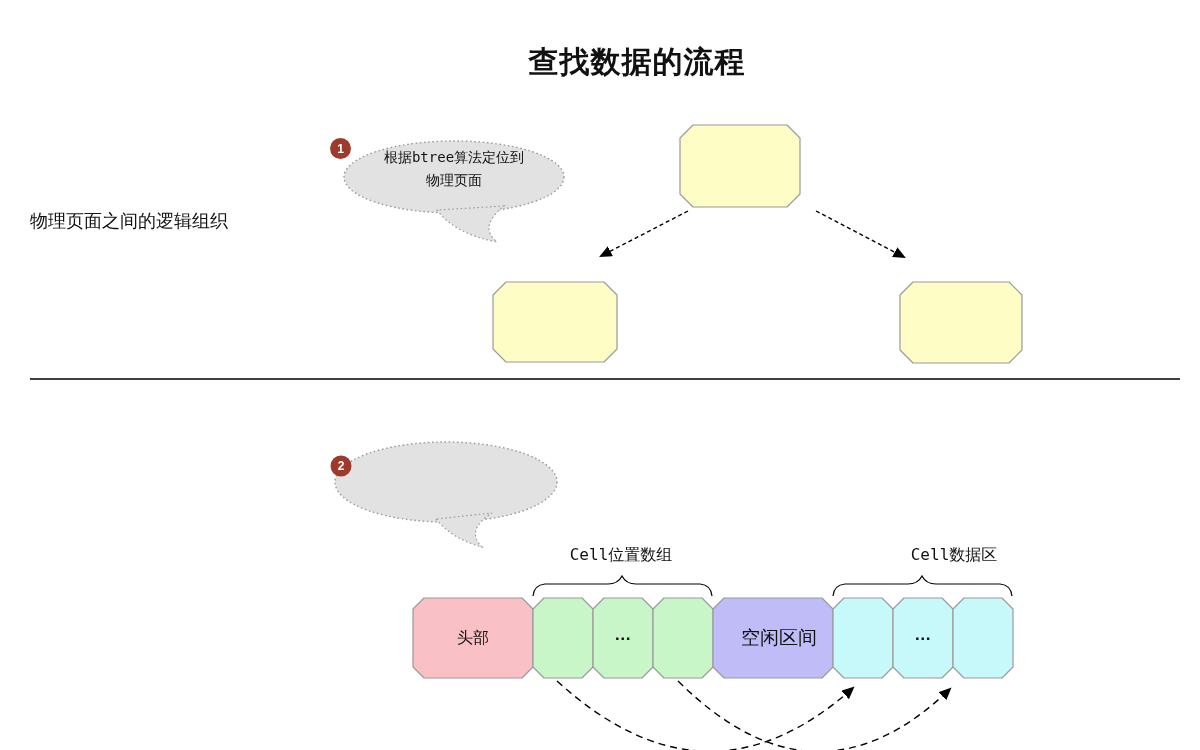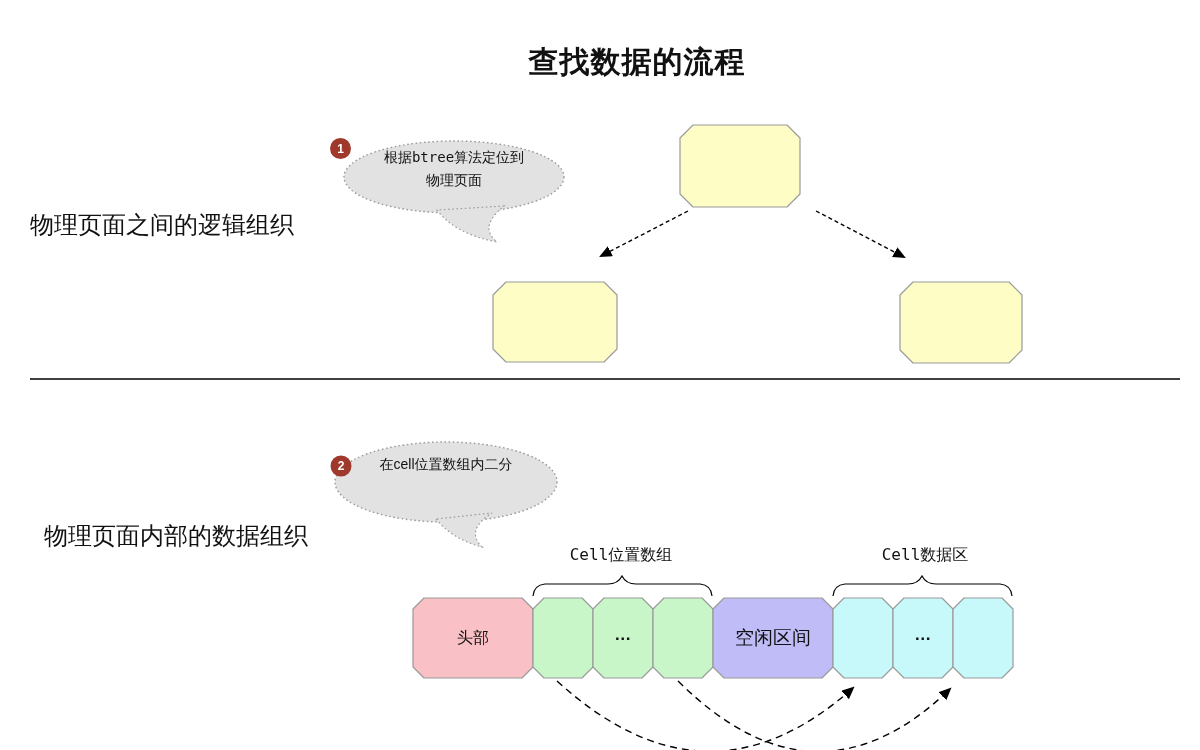--- a/index.html
+++ b/index.html
@@ -6,21 +6,21 @@
   #canvas{
     position:relative;width:1200px;height:750px;background:#ffffff;overflow:hidden;
     font-family:"Liberation Sans",sans-serif;color:#111;
   }
   #diagram-svg{position:absolute;left:0;top:0;}
   .abs{position:absolute;}
   .title{
     font-size:30px;font-weight:700;letter-spacing:1px;white-space:nowrap;
     transform:translateX(-50%);
   }
-  .side-label{font-size:24px;white-space:nowrap;}
+  .side-label{font-size:18px;white-space:nowrap;}
   .bubble-text{
     width:230px;text-align:center;font-size:14px;line-height:23px;white-space:nowrap;
   }
   .mono{font-family:"DejaVu Sans Mono","Liberation Mono",monospace;}
   .badge-num{
     width:21px;height:21px;display:flex;align-items:center;justify-content:center;
     color:#fff;font-size:12px;font-weight:700;
   }
   .group-label{
     font-size:16px;white-space:nowrap;transform:translateX(-50%);
@@ -81,32 +81,30 @@
   <div class="abs title" style="left:637px;top:42px;">查找数据的流程</div>
 
   <div class="abs side-label" style="left:30px;top:209px;">物理页面之间的逻辑组织</div>
 
   <div class="abs bubble-text" style="left:339px;top:146px;">
     <div><span>根据</span><span class="mono">btree</span><span>算法定位到</span></div>
     <div>物理页面</div>
   </div>
   <div class="abs badge-num" style="left:330px;top:138px;">1</div>
 
-  <div class="abs side-label" style="left:44px;top:520px;">物理页面内部的数据组织</div>
 
   <div class="abs bubble-text" style="left:331px;top:453px;">
-    <div>在cell位置数组内二分</div>
   </div>
   <div class="abs badge-num" style="left:330.5px;top:455.5px;">2</div>
 
   <div class="abs group-label" style="left:621px;top:545px;"><span class="mono">Cell</span><span>位置数组</span></div>
 
-  <div class="abs group-label" style="left:925px;top:545px;"><span class="mono">Cell</span><span>数据区</span></div>
+  <div class="abs group-label" style="left:954px;top:545px;"><span class="mono">Cell</span><span>数据区</span></div>
 
   <div class="abs box-label" style="left:413px;top:598px;width:120px;height:80px;">头部</div>
 
   <div class="abs box-label ellipsis-label" style="left:593px;top:598px;width:60px;height:80px;">…</div>
 
-  <div class="abs box-label" style="left:713px;top:598px;width:120px;height:80px;font-size:19px;">空闲区间</div>
+  <div class="abs box-label" style="left:713px;top:598px;width:120px;height:80px;font-size:19px;padding-left:6px;">空闲区间</div>
 
   <div class="abs box-label ellipsis-label" style="left:893px;top:598px;width:60px;height:80px;">…</div>
 
 </div>
 
 </body></html>

